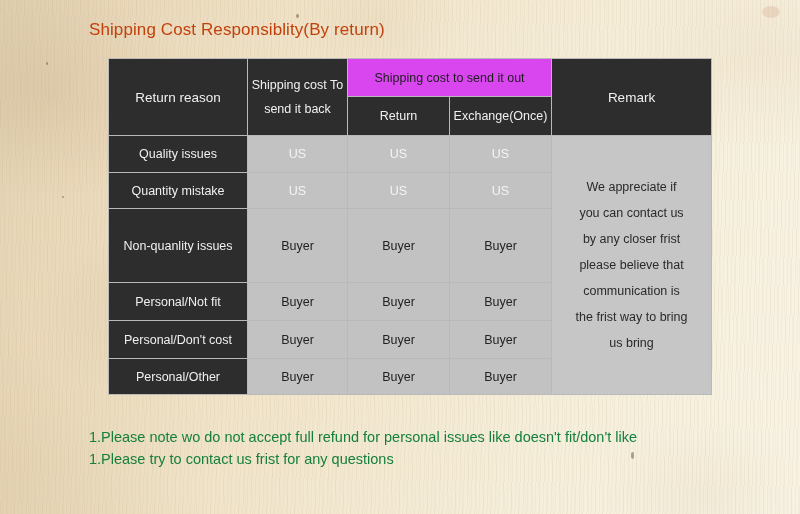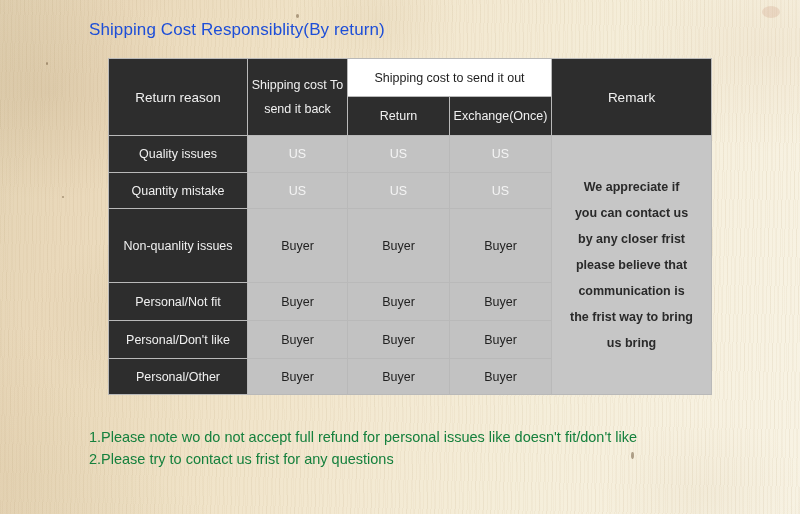--- a/index.html
+++ b/index.html
@@ -82,21 +82,21 @@
     border-radius: 50%;
     pointer-events: none;
   }
 
   
   .title {
     position: absolute;
     left: 89px;
     top: 20px;
     font-size: 17px;
-    color: #1d4ed8;
+    color: #c2410c;
     letter-spacing: .1px;
     white-space: nowrap;
   }
 
   
   .table-wrap {
     position: absolute;
     left: 108px;
     top: 58px;
     width: 603px;
@@ -112,21 +112,21 @@
     border: 1px solid #b9b9b9;
     text-align: center;
     vertical-align: middle;
     padding: 0;
   }
   .c-dark {
     background: #2d2d2d;
     color: #f0f0f0;
   }
   .c-lite {
-    background: #ffffff;
+    background: #d946ef;
     color: #1d1d1d;
   }
   .c-gray {
     background: #c2c2c2;
     color: #f4f4f4;
   }
   .c-gray-dk {
     background: #c2c2c2;
     color: #222222;
     margin-left: 25px;
@@ -143,21 +143,20 @@
   .hdr-remark   { font-size: 13.5px; margin-top: 8px; }
   .reason-cell  { font-size: 12.5px; }
   .val-cell     { font-size: 12.5px; }
 
   .remark-body {
     font-size: 12.5px;
     line-height: 26px;
     text-align: left;
     padding: 0 14px 0 18px;
     color: #2a2a2a;
-    font-weight: bold;
   }
   .remark-body span { display: block; }
 
   
   .notes {
     position: absolute;
     left: 89px;
     top: 426px;
     font-size: 14.5px;
     color: #15803d;
@@ -239,34 +238,34 @@
         </tr>
 
         <tr style="height:38px">
           <td class="c-dark reason-cell">Personal/Not fit</td>
           <td class="c-gray-dk val-cell">Buyer</td>
           <td class="c-gray-dk val-cell">Buyer</td>
           <td class="c-gray-dk val-cell">Buyer</td>
         </tr>
 
         <tr style="height:38px">
-          <td class="c-dark reason-cell">Personal/Don't like</td>
+          <td class="c-dark reason-cell">Personal/Don't cost</td>
           <td class="c-gray-dk val-cell">Buyer</td>
           <td class="c-gray-dk val-cell">Buyer</td>
           <td class="c-gray-dk val-cell">Buyer</td>
         </tr>
 
         <tr style="height:36px">
           <td class="c-dark reason-cell">Personal/Other</td>
           <td class="c-gray-dk val-cell">Buyer</td>
           <td class="c-gray-dk val-cell">Buyer</td>
           <td class="c-gray-dk val-cell">Buyer</td>
         </tr>
       </tbody>
     </table>
   </div>
 
   <div class="notes">
     <div>1.Please note wo do not accept full refund for personal issues like doesn't fit/don't like</div>
-    <div>2.Please try to contact us frist for any questions</div>
+    <div>1.Please try to contact us frist for any questions</div>
   </div>
 
 </div>
 
 </body></html>

